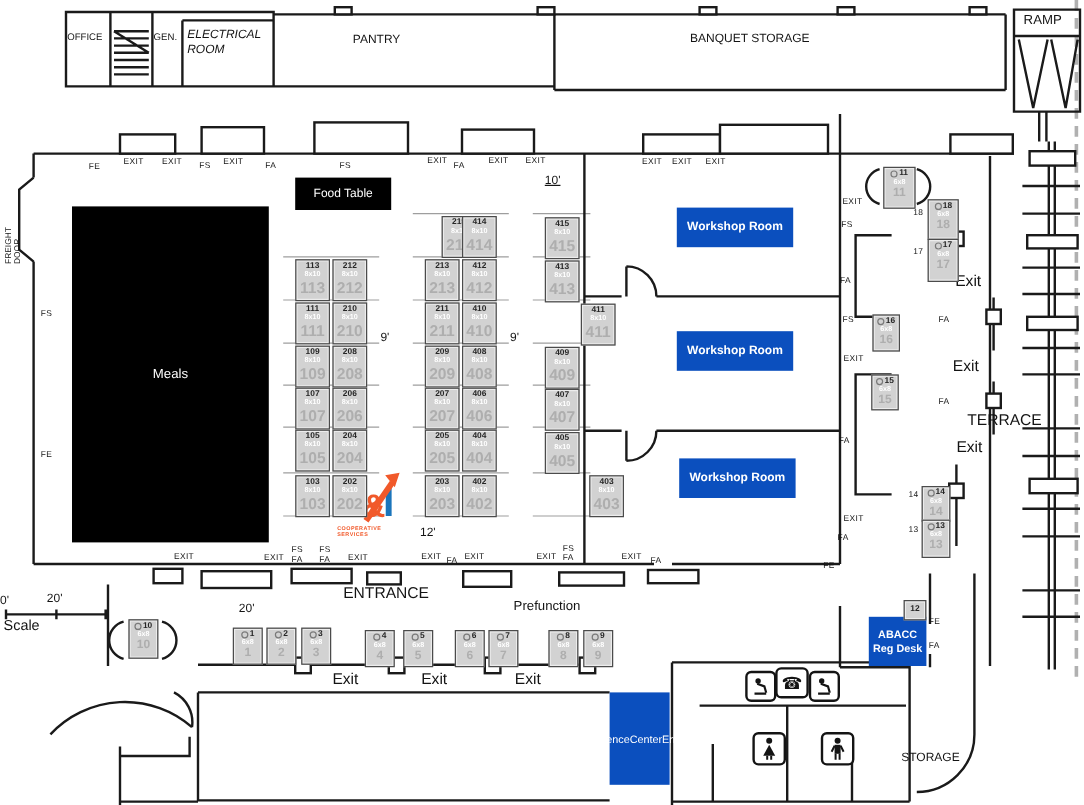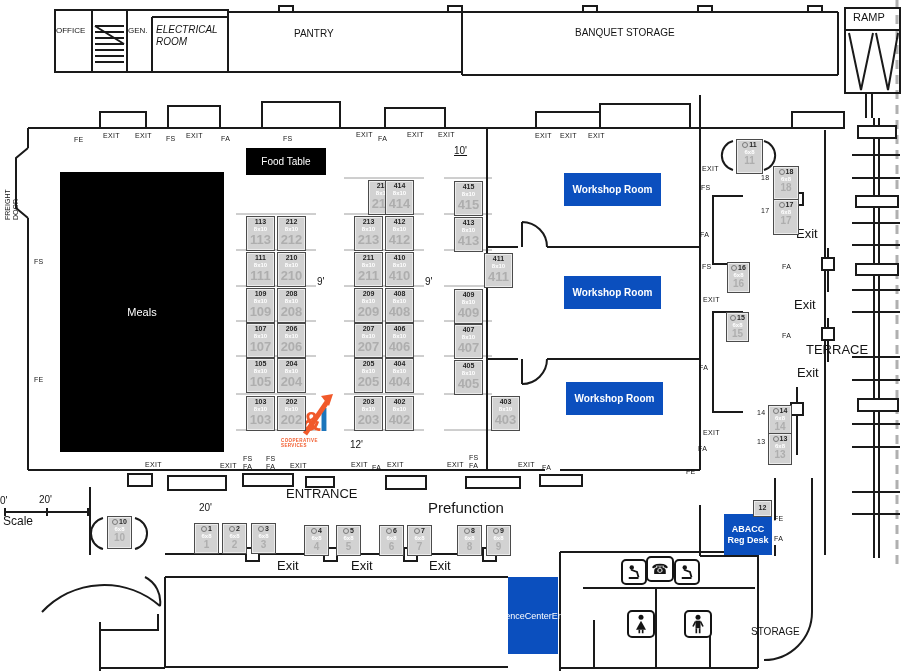--- a/index.html
+++ b/index.html
@@ -125,21 +125,21 @@
 
 
   <span class="lbl" style="left:56px;top:26px;font-size:8px;">OFFICE</span>
   <span class="lbl" style="left:128px;top:26px;font-size:8px;">GEN.</span>
   <span class="lbl room" style="left:156px;top:24px;width:70px;white-space:normal;line-height:12px;font-style:italic;">ELECTRICAL ROOM</span>
   <span class="lbl room" style="left:294px;top:28px;">PANTRY</span>
   <span class="lbl room" style="left:575px;top:27px;">BANQUET STORAGE</span>
   <span class="lbl" style="left:853px;top:11px;font-size:11px;">RAMP</span>
   <span class="lbl" style="left:806px;top:342px;font-size:13px;">TERRACE</span>
   <span class="lbl" style="left:751px;top:626px;font-size:10px;">STORAGE</span>
-  <span class="lbl" style="left:428px;top:499px;font-size:15px;">Prefunction</span>
+  <span class="lbl" style="left:428px;top:499px;font-size:11px;">Prefunction</span>
   <span class="lbl" style="left:286px;top:486px;font-size:13px;">ENTRANCE</span>
 
   <div style="position:absolute;left:4px;top:144px;height:76px;display:flex;gap:1px;">
     <span class="vert">FREIGHT</span>
     <span class="vert">DOOR</span>
   </div>
 
   <span class="lbl" style="left:0px;top:495px;font-size:10px;">0'</span>
   <span class="lbl" style="left:39px;top:494px;font-size:10px;">20'</span>
   <span class="lbl" style="left:3px;top:514px;font-size:12px;">Scale</span>

